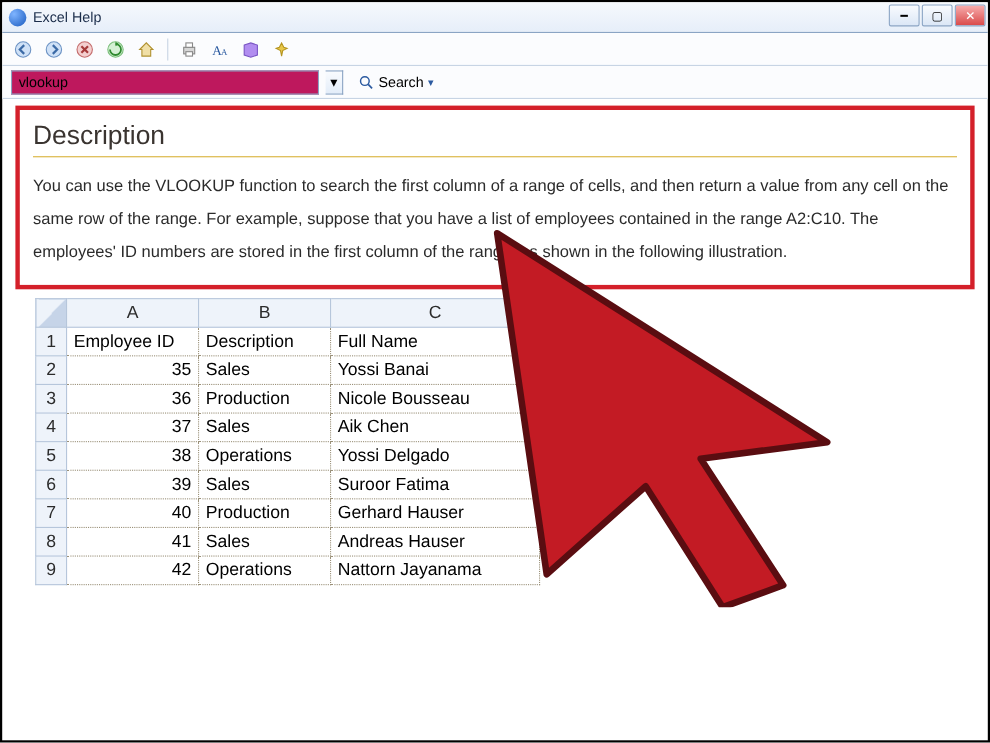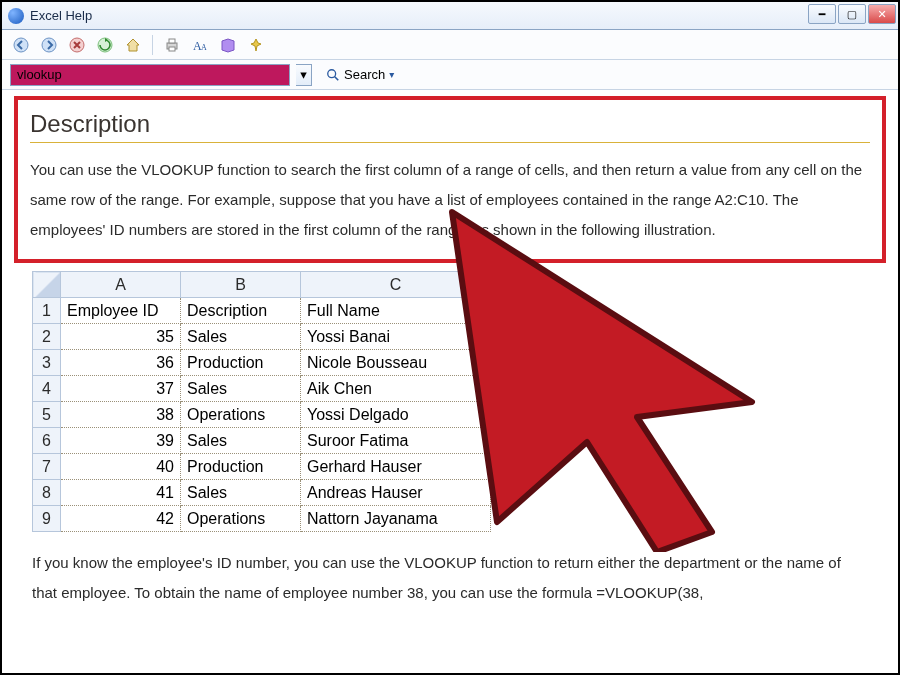--- a/index.html
+++ b/index.html
@@ -202,18 +202,17 @@
         </tr>
         <tr>
           <td class="rowhead">9</td>
           <td class="c-a">42</td>
           <td class="c-b">Operations</td>
           <td class="c-c">Nattorn Jayanama</td>
         </tr>
       </tbody>
   </table>
 
-  <div class="aftertext">If you know the employee's ID number, you can use the VLOOKUP function to return either the department or the name of that employee. To obtain the name of employee number 38, you can use the formula =VLOOKUP(38,</div>
 </div>
 
 <svg class="bigarrow" viewBox="0 0 360 360">
   <path d="M 30 20 L 330 210 L 215 225 L 290 340 L 235 360 L 165 250 L 75 330 Z" fill="#c31b24" stroke="#5a0d11" stroke-width="6" stroke-linejoin="round"></path>
 </svg>
 
 </body></html>

